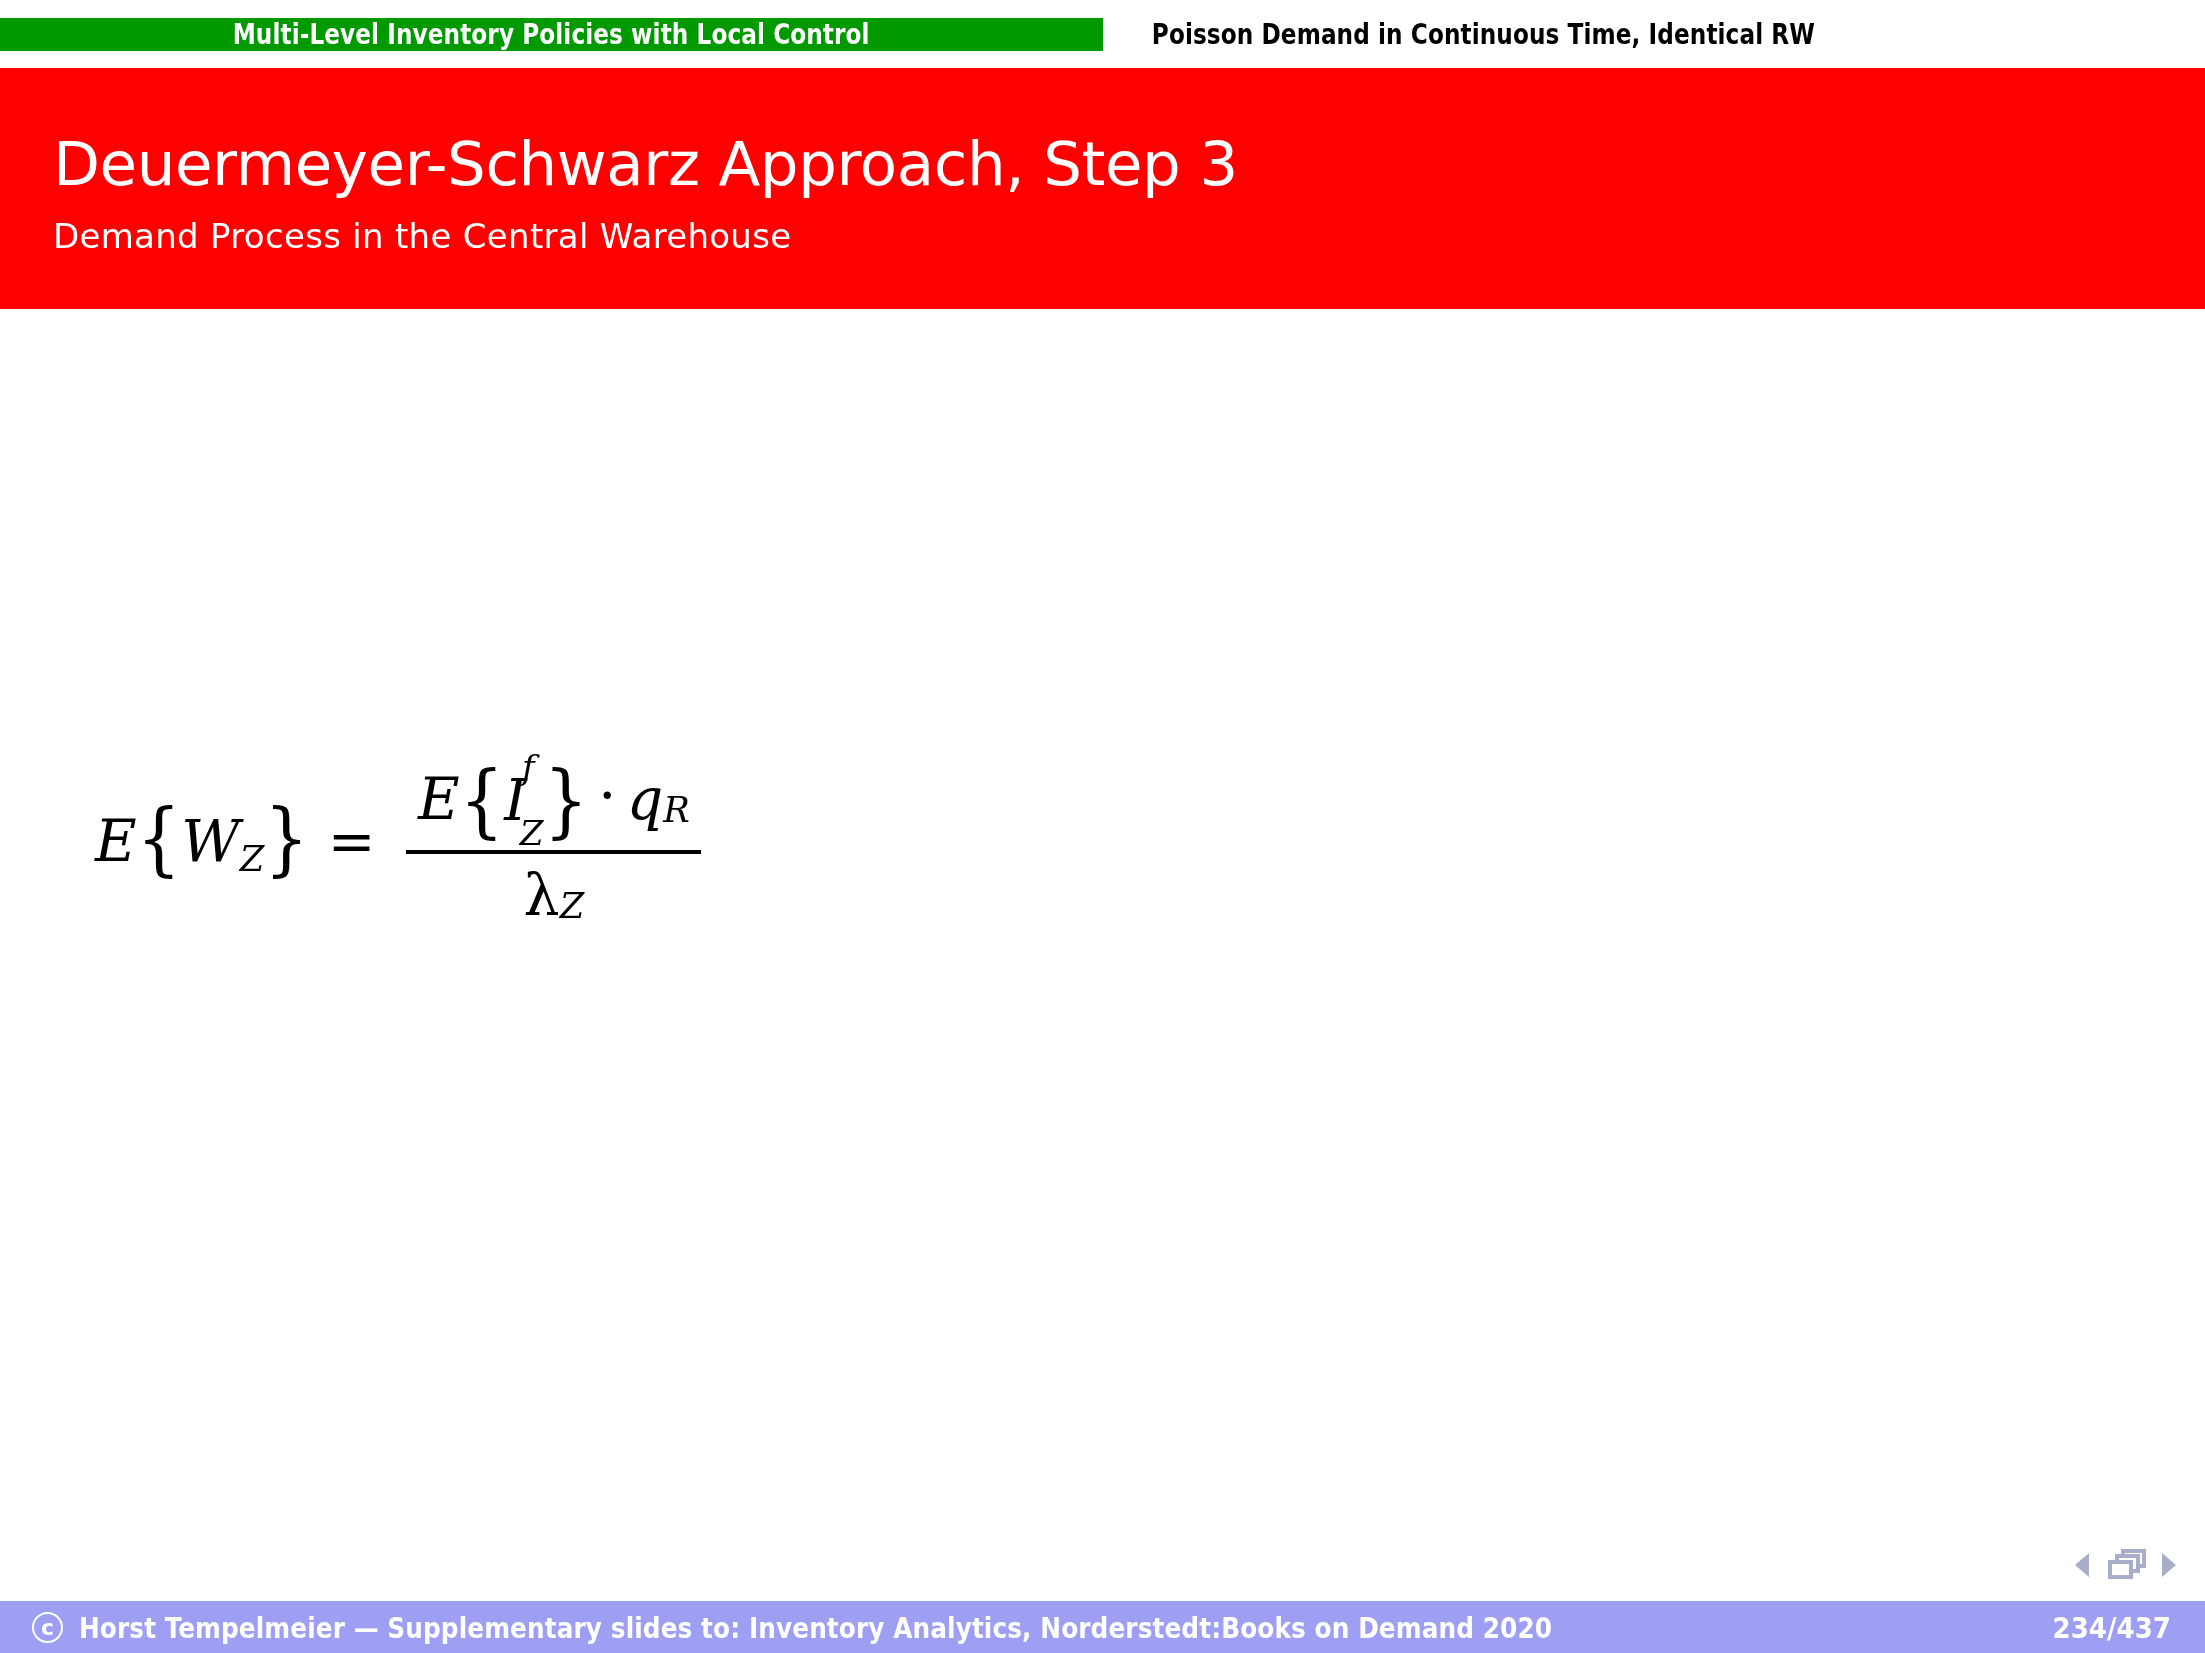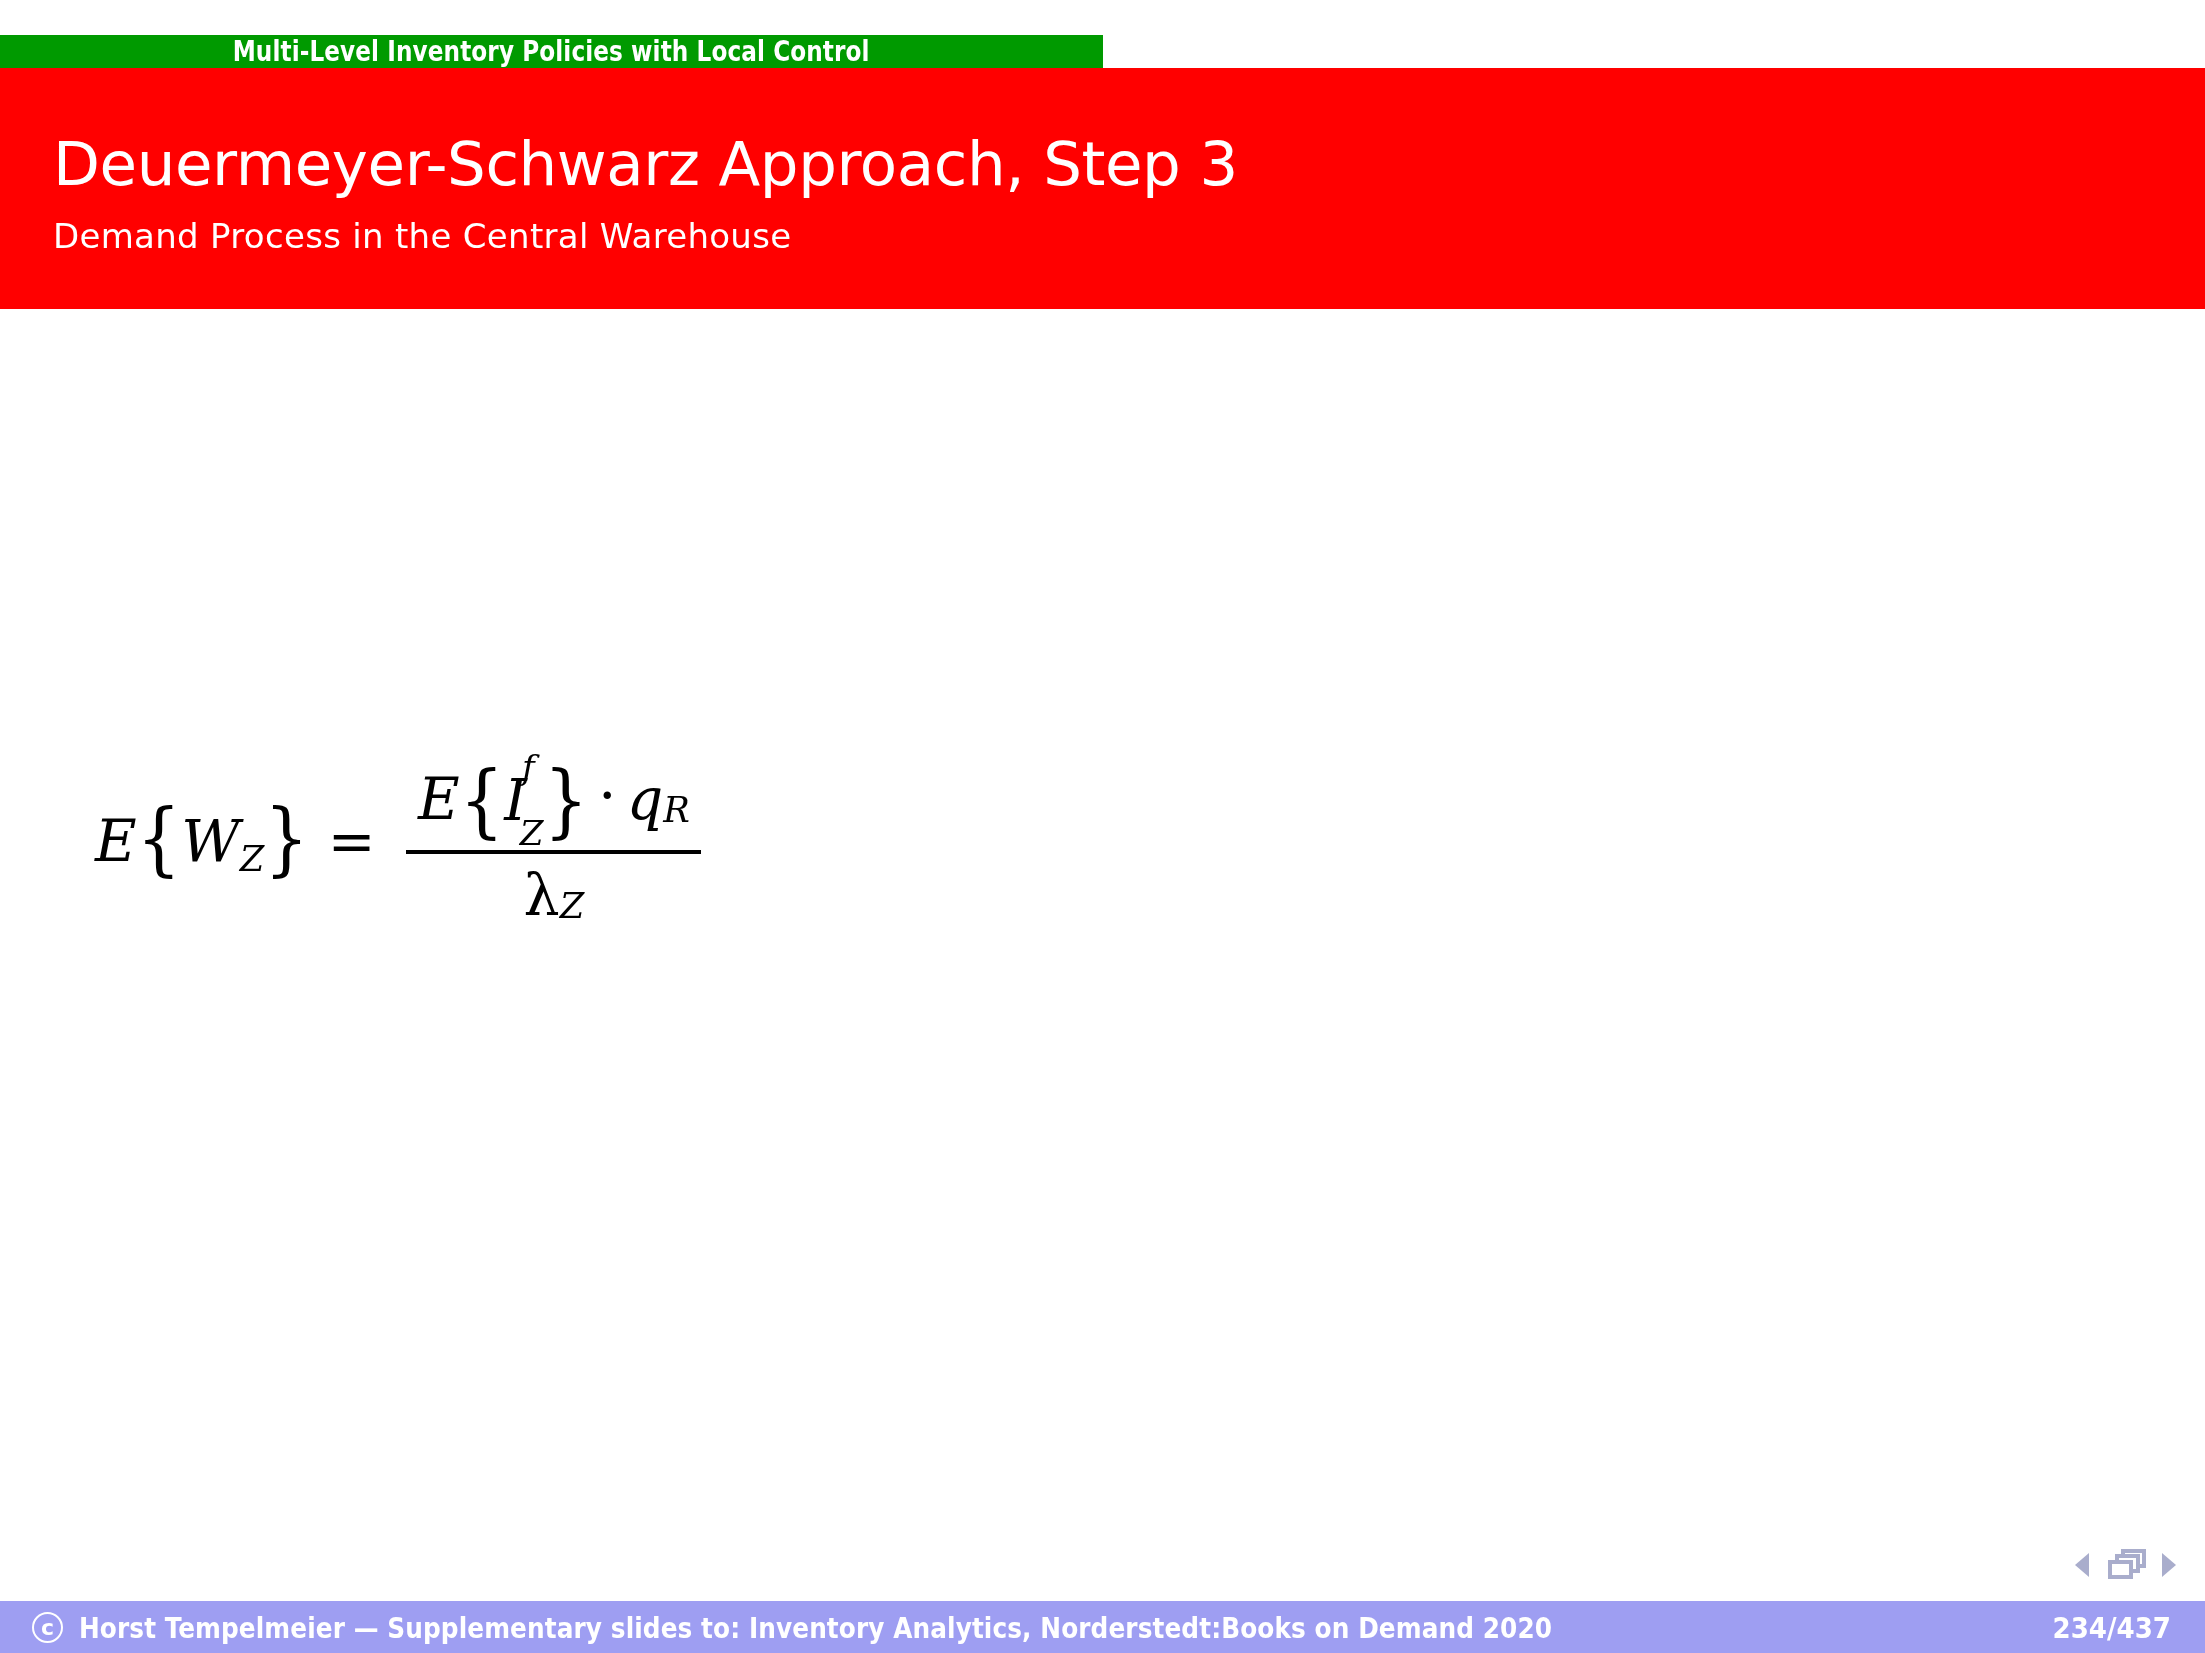--- a/index.html
+++ b/index.html
@@ -22,21 +22,21 @@
 
   
   .topbar {
     position: absolute;
     left: 0;
     top: 0;
     width: 2205px;
     height: 68px;
     background: #ffffff;
     display: flex;
-    align-items: flex-end;
+    align-items: center;
   }
 
   .topbar-left {
     width: 1103px;
     background: #009A00;
     display: flex;
     align-items: center;
     justify-content: center;
     box-sizing: border-box;
     padding: 0 14.6px;
@@ -314,20 +314,23 @@
   }
 </style>
 </head>
 <body>
 
 <div id="slide">
 
   <div class="topbar">
     <div class="topbar-left">
       <span class="topbar-left-text">Multi-Level Inventory Policies with Local Control</span>
+    </div>
+    <div class="topbar-right">
+      <span class="topbar-right-text">Poisson Demand in Continuous Time, Identical RW</span>
     </div>
   </div>
 
   <div class="titleblock">
     <div class="slide-title">Deuermeyer-Schwarz Approach, Step 3</div>
     <div class="slide-subtitle">Demand Process in the Central Warehouse</div>
   </div>
 
   <div class="body">
 

